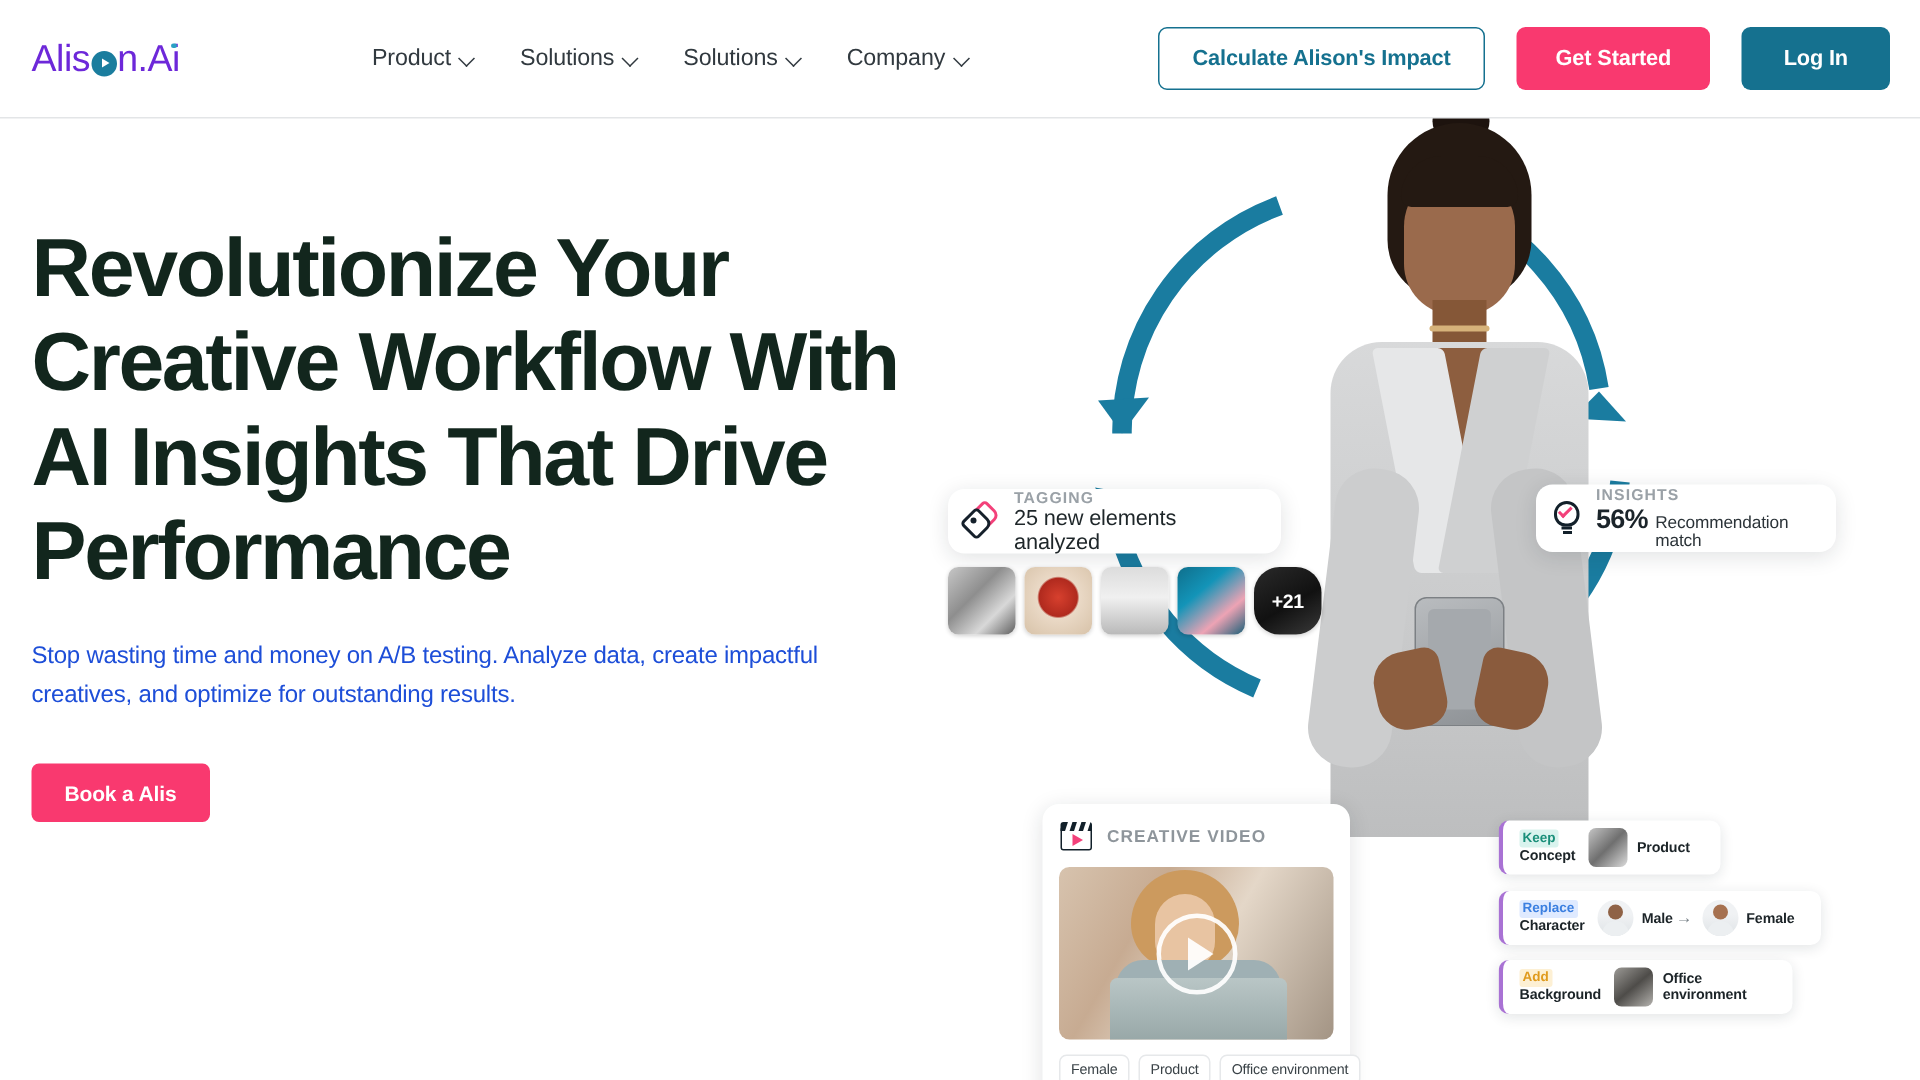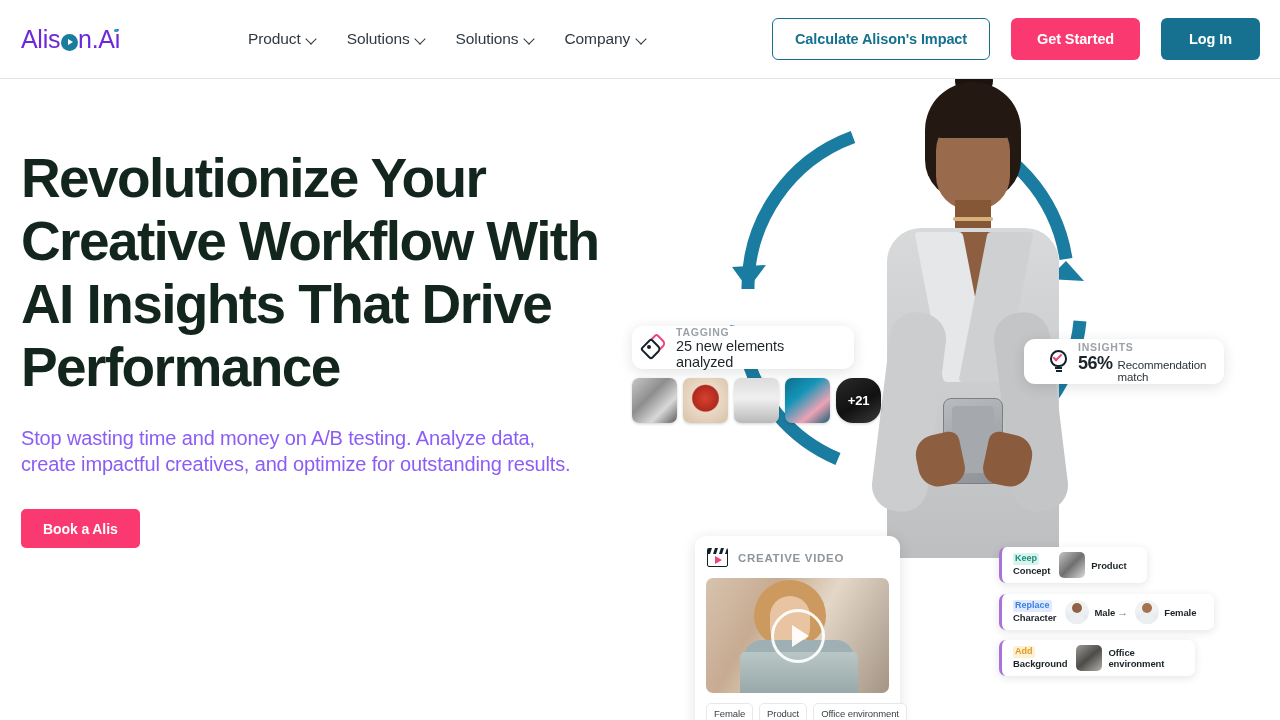--- a/index.html
+++ b/index.html
@@ -94,21 +94,21 @@
 
   
   .hero { display:flex; height:641px; position:relative; }
   .hero-left { width:620px; padding:68px 0 0 21px; }
   .headline {
     font-size:55px; line-height:63px; font-weight:bold;
     letter-spacing:-1.6px; color:#12261d; max-width:580px;
   }
   .subhead {
     margin-top:26px;
-    font-size:20px; line-height:26px; color:#8b5cf6;
+    font-size:16px; line-height:26px; color:#1d4ed8;
     max-width:560px; letter-spacing:-0.15px;
   }
   .btn-demo {
     margin-top:32px;
     height:39px; padding:0 22px;
     background:#f9396f; color:#fff;
     font-size:14px; font-weight:bold; border-radius:5px;
   }
 
   
@@ -240,22 +240,22 @@
   }
   .th1 { background:linear-gradient(135deg,#c7c7c7 0%,#8e8e8e 40%,#d8d8d8 70%,#5e5e5e 100%); }
   .th2 { background:radial-gradient(circle at 50% 45%,#d7402e 0%,#b02a1e 38%,#ead9c6 42%,#d7c2a8 100%); }
   .th3 { background:linear-gradient(180deg,#dcdcdc 0%,#f0f0f0 45%,#b9b9b9 100%); }
   .th4 { background:linear-gradient(140deg,#0f6f8c 0%,#1394b8 35%,#eda3b4 70%,#1a5f78 100%); }
   .th5 { background:linear-gradient(150deg,#2a2a2a 0%,#111 55%,#3a3a3a 100%);
          display:flex; align-items:center; justify-content:center;border-radius:17px; }
   .th5 span { color:#fff; font-size:13px; font-weight:bold; letter-spacing:-0.2px; }
 
   
-  .insights { left:404px; top:260px; width:200px; height:45px;
-              display:flex; align-items:center; padding:0 23px; }
+  .insights { left:404px; top:244px; width:200px; height:45px;
+              display:flex; align-items:center; padding:0 9px; }
   .icon-bulb { width:24px; height:26px; position:relative; flex:0 0 24px; margin-right:7px; }
   .icon-bulb .b-glass {
     position:absolute; left:3px; top:1px; width:17px; height:17px;
     border:2.1px solid #12202a; border-radius:50% 50% 45% 45%;
   }
   .icon-bulb .b-base {
     position:absolute; left:8px; top:18px; width:7px; height:2px; background:#12202a;
   }
   .icon-bulb .b-base2 {
     position:absolute; left:8.5px; top:21px; width:6px; height:2px; background:#12202a;

